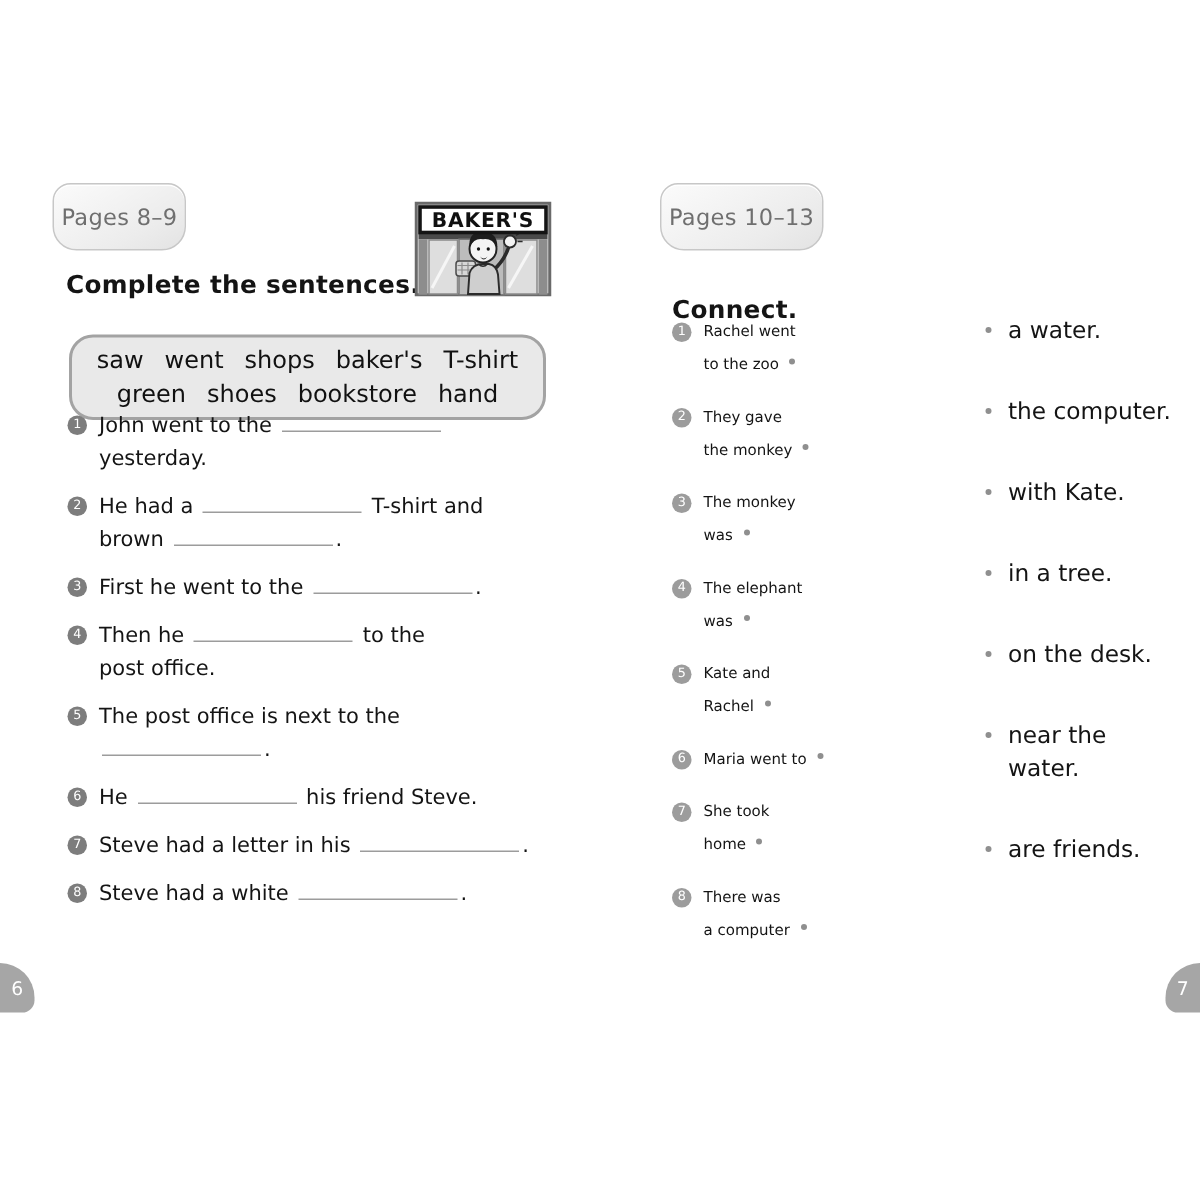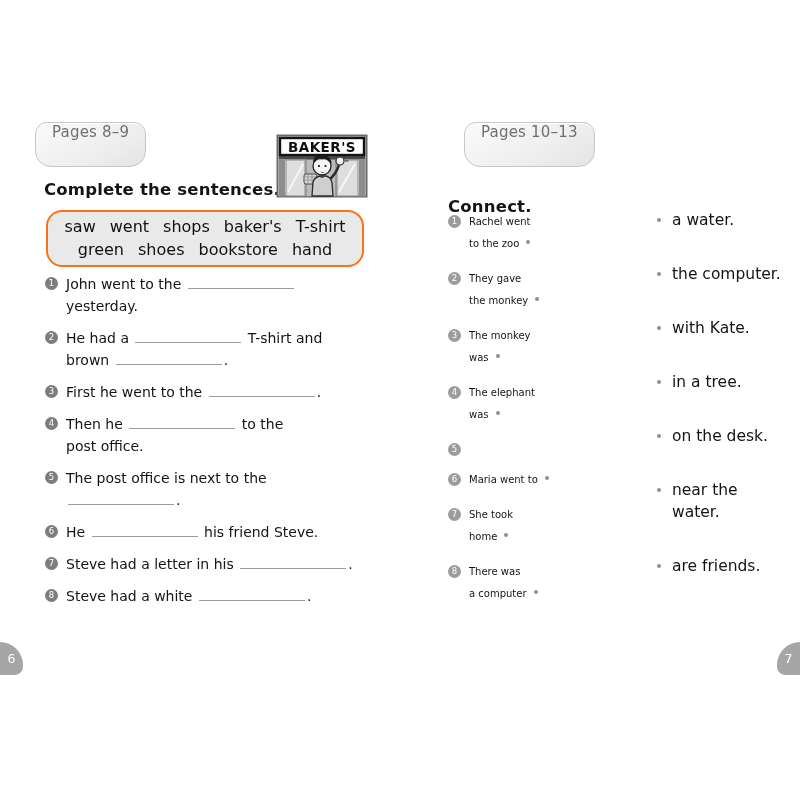--- a/index.html
+++ b/index.html
@@ -6,35 +6,35 @@
   .sheet{
     position:relative;width:800px;height:800px;background:#ffffff;
     font-family:"DejaVu Sans","Liberation Sans",sans-serif;color:#141414;overflow:hidden;
   }
   
   .tab{
     position:absolute;top:122px;height:45px;box-sizing:border-box;
     border:1px solid #c7c7c7;border-radius:12px 12px 16px 16px;
     background:linear-gradient(150deg,#fbfbfb 0%,#ececec 70%,#e3e3e3 100%);
     box-shadow:inset 0 1px 0 #ffffff;
-    display:flex;align-items:flex-start;padding:0 16px;
+    display:flex;align-items:center;padding:0 5px;
     color:#6f6f6f;font-size:15px;letter-spacing:.2px;white-space:nowrap;
   }
   .tab-left{left:35px;}
-  .tab-right{left:464px;}
+  .tab-right{left:440px;}
   
   .heading{position:absolute;top:180px;font-size:16.5px;font-weight:bold;letter-spacing:.2px;}
   .heading-left{left:44px;}
   .heading-right{left:448px;margin-top:17px;}
   
   .bakery{position:absolute;left:276px;top:134px;}
   
   .word-bank{
-    position:absolute;left:46px;top:210px;width:318px;box-sizing:border-box;
-    border:2px solid #f97316;border-radius:16px;background:#e9e9e9;
+    position:absolute;left:46px;top:223px;width:318px;box-sizing:border-box;
+    border:2px solid #a3a3a3;border-radius:16px;background:#e9e9e9;
     padding:3px 6px 4px 6px;text-align:center;font-size:16px;line-height:23px;color:#111;
   }
   .wb-word{display:inline-block;margin:0 7px;}
   
   .sentences{position:absolute;left:45px;top:273px;width:348px;list-style:none;margin:0;padding:0;}
   .sent{display:flex;gap:8px;margin-bottom:10px;}
   .numc{
     flex:0 0 13px;width:13px;height:13px;border-radius:50%;
     color:#fff;font-size:8.5px;line-height:13px;text-align:center;margin-top:4px;
   }
@@ -201,20 +201,24 @@
       </li>
       <li class="stem">
         <span class="numc">4</span>
         <div class="stem-lines">
           <div class="stem-line">The elephant</div>
           <div class="stem-line">was<span class="dot"></span></div>
         </div>
       </li>
       <li class="stem">
         <span class="numc">5</span>
+        <div class="stem-lines">
+          <div class="stem-line">Kate and</div>
+          <div class="stem-line">Rachel<span class="dot"></span></div>
+        </div>
       </li>
       <li class="stem">
         <span class="numc">6</span>
         <div class="stem-lines">
           <div class="stem-line">Maria went to<span class="dot"></span></div>
         </div>
       </li>
       <li class="stem">
         <span class="numc">7</span>
         <div class="stem-lines">

